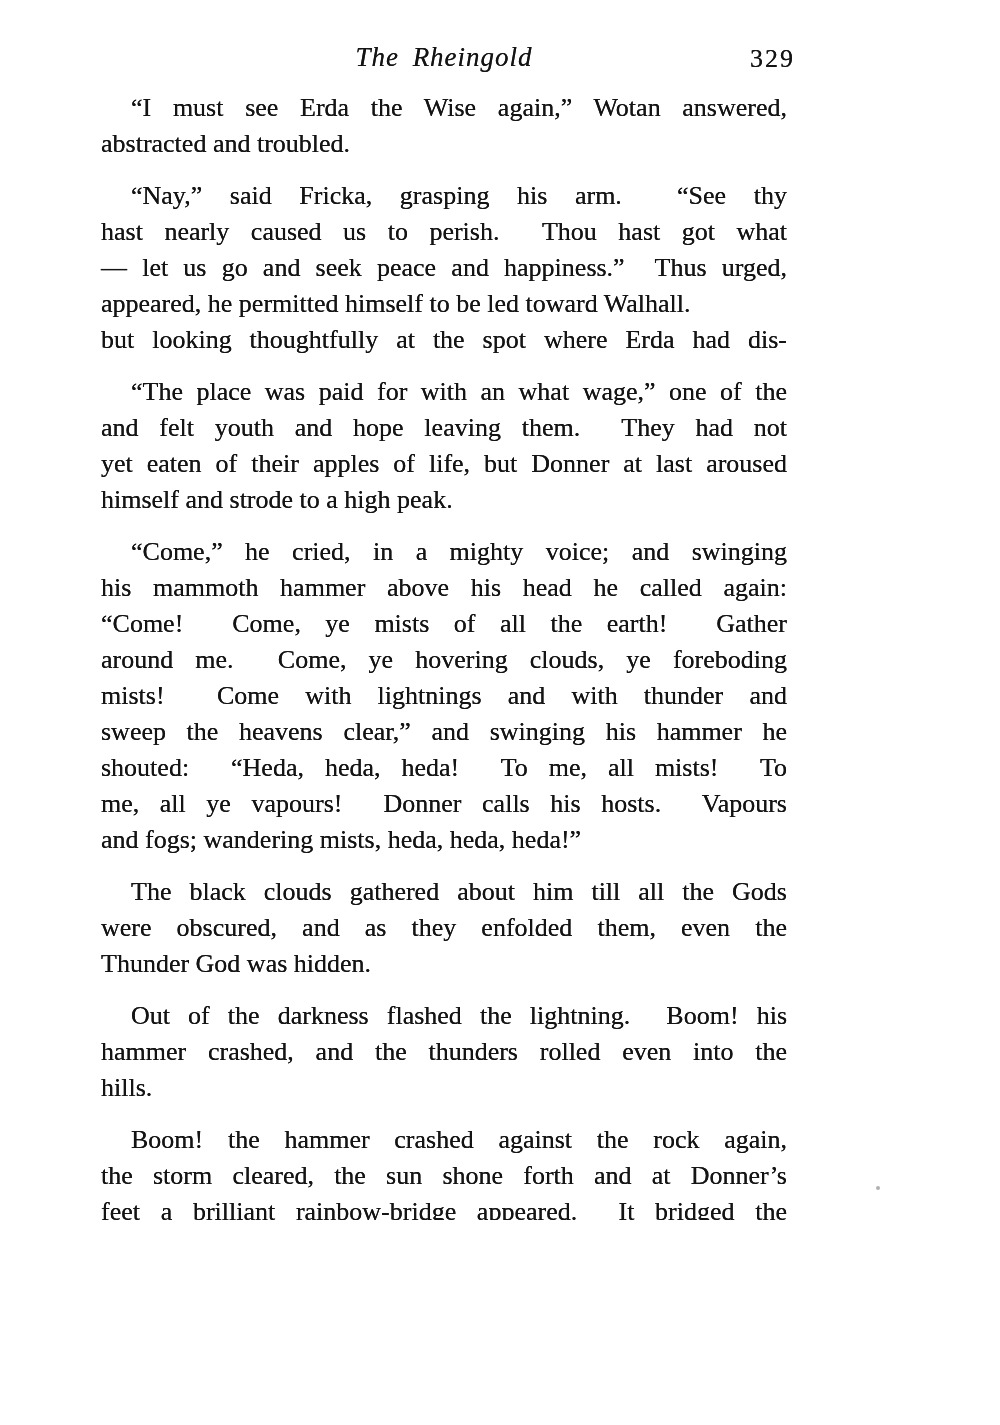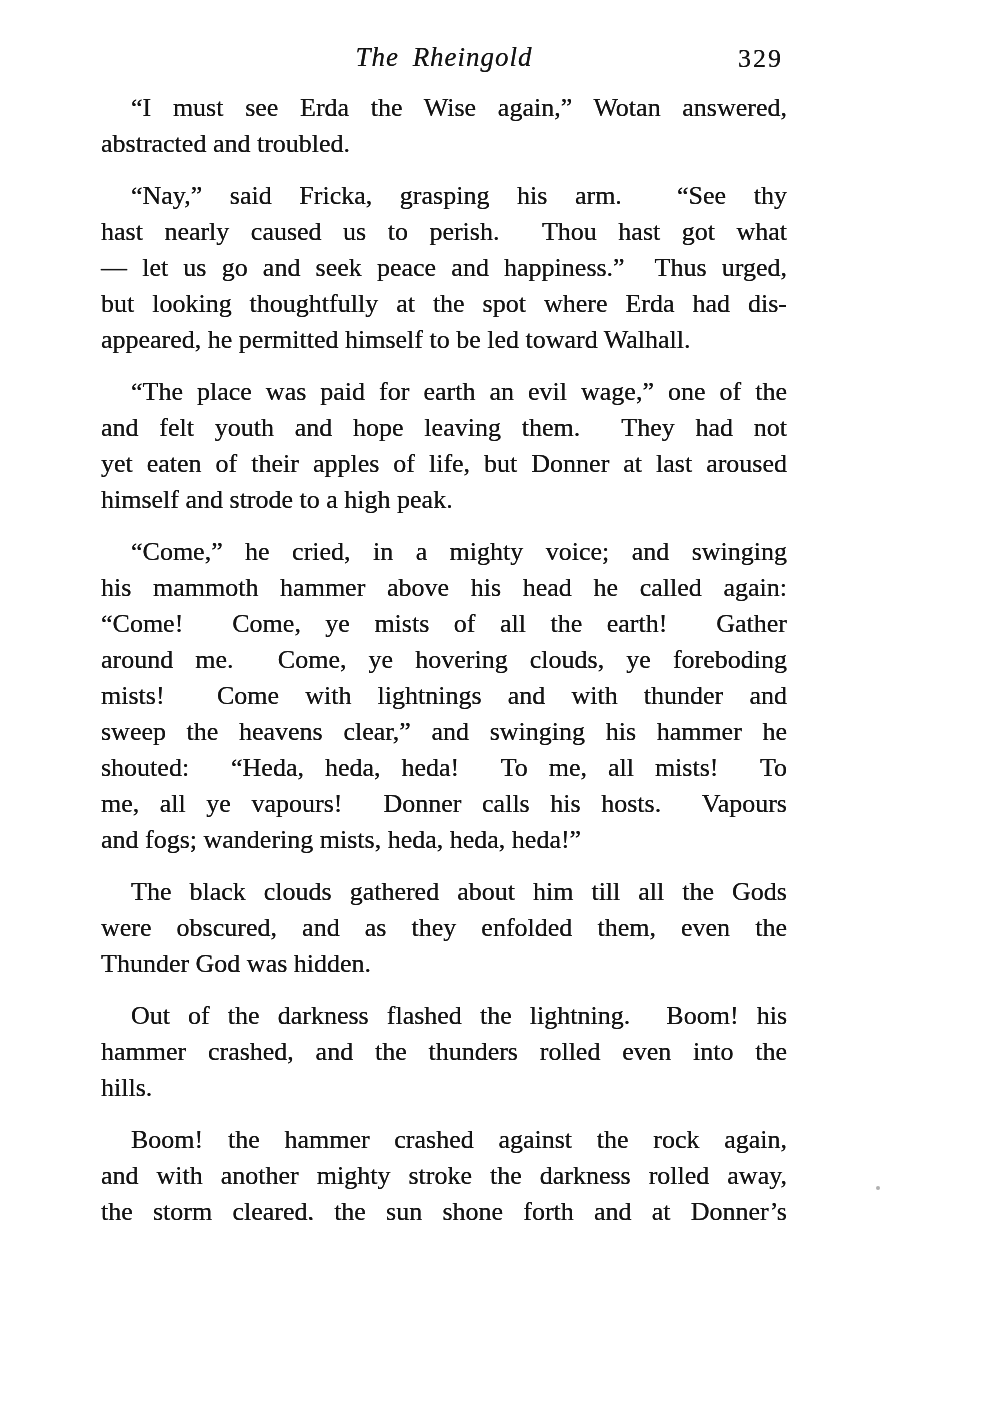--- a/index.html
+++ b/index.html
@@ -30,21 +30,21 @@
   .running-title {
     text-align: center;
     font-style: italic;
     font-size: 27px;
     letter-spacing: 1px;
     word-spacing: 6px;
     text-shadow: 0 0 0.5px rgba(0,0,0,0.85);
   }
   .page-number {
     position: absolute;
-    right: 20px;
+    right: 8px;
     top: 2px;
     font-size: 26px;
     letter-spacing: 2px;
     text-shadow: 0 0 0.5px rgba(0,0,0,0.85);
   }
   .body-text {
     margin-top: 16px;
     font-size: 26px;
     text-shadow: 0 0 0.6px rgba(0,0,0,0.9);
   }
@@ -83,25 +83,25 @@
     </div>
     <div class="body-text">
         <div class="paragraph">
           <div class="line first">“I must see Erda the Wise again,” Wotan answered,</div>
           <div class="line end">abstracted and troubled.</div>
         </div>
         <div class="paragraph">
           <div class="line first">“Nay,” said Fricka, grasping his arm.&nbsp; “See thy</div>
           <div class="line">hast nearly caused us to perish.&nbsp; Thou hast got what</div>
           <div class="line">— let us go and seek peace and happiness.”&nbsp; Thus urged,</div>
+          <div class="line end">appeared, he permitted himself to be led toward Walhall.</div>
           <div class="line">but looking thoughtfully at the spot where Erda had dis-</div>
-          <div class="line end">appeared, he permitted himself to be led toward Walhall.</div>
         </div>
         <div class="paragraph">
-          <div class="line first">“The place was paid for earth an evil wage,” one of the</div>
+          <div class="line first">“The place was paid for with an what wage,” one of the</div>
           <div class="line">and felt youth and hope leaving them.&nbsp; They had not</div>
           <div class="line">yet eaten of their apples of life, but Donner at last aroused</div>
           <div class="line end">himself and strode to a high peak.</div>
         </div>
         <div class="paragraph">
           <div class="line first">“Come,” he cried, in a mighty voice; and swinging</div>
           <div class="line">his mammoth hammer above his head he called again:</div>
           <div class="line">“Come!&nbsp; Come, ye mists of all the earth!&nbsp; Gather</div>
           <div class="line">around me.&nbsp; Come, ye hovering clouds, ye foreboding</div>
           <div class="line">mists!&nbsp; Come with lightnings and with thunder and</div>
@@ -115,20 +115,19 @@
           <div class="line">were obscured, and as they enfolded them, even the</div>
           <div class="line end">Thunder God was hidden.</div>
         </div>
         <div class="paragraph">
           <div class="line first">Out of the darkness flashed the lightning.&nbsp; Boom! his</div>
           <div class="line">hammer crashed, and the thunders rolled even into the</div>
           <div class="line end">hills.</div>
         </div>
         <div class="paragraph">
           <div class="line first">Boom! the hammer crashed against the rock again,</div>
-          <div class="line">and with another mighty stroke the darkness rolled away,</div>
           <div class="line">the storm cleared, the sun shone forth and at Donner’s</div>
           <div class="line">feet a brilliant rainbow-bridge appeared.&nbsp; It bridged the</div>
         </div>
       </div>
   </div>
   <div class="speck" style="left: 876px; top: 1186px; background: rgb(111, 111, 111);"></div>
 </div>
 
 </body></html>

